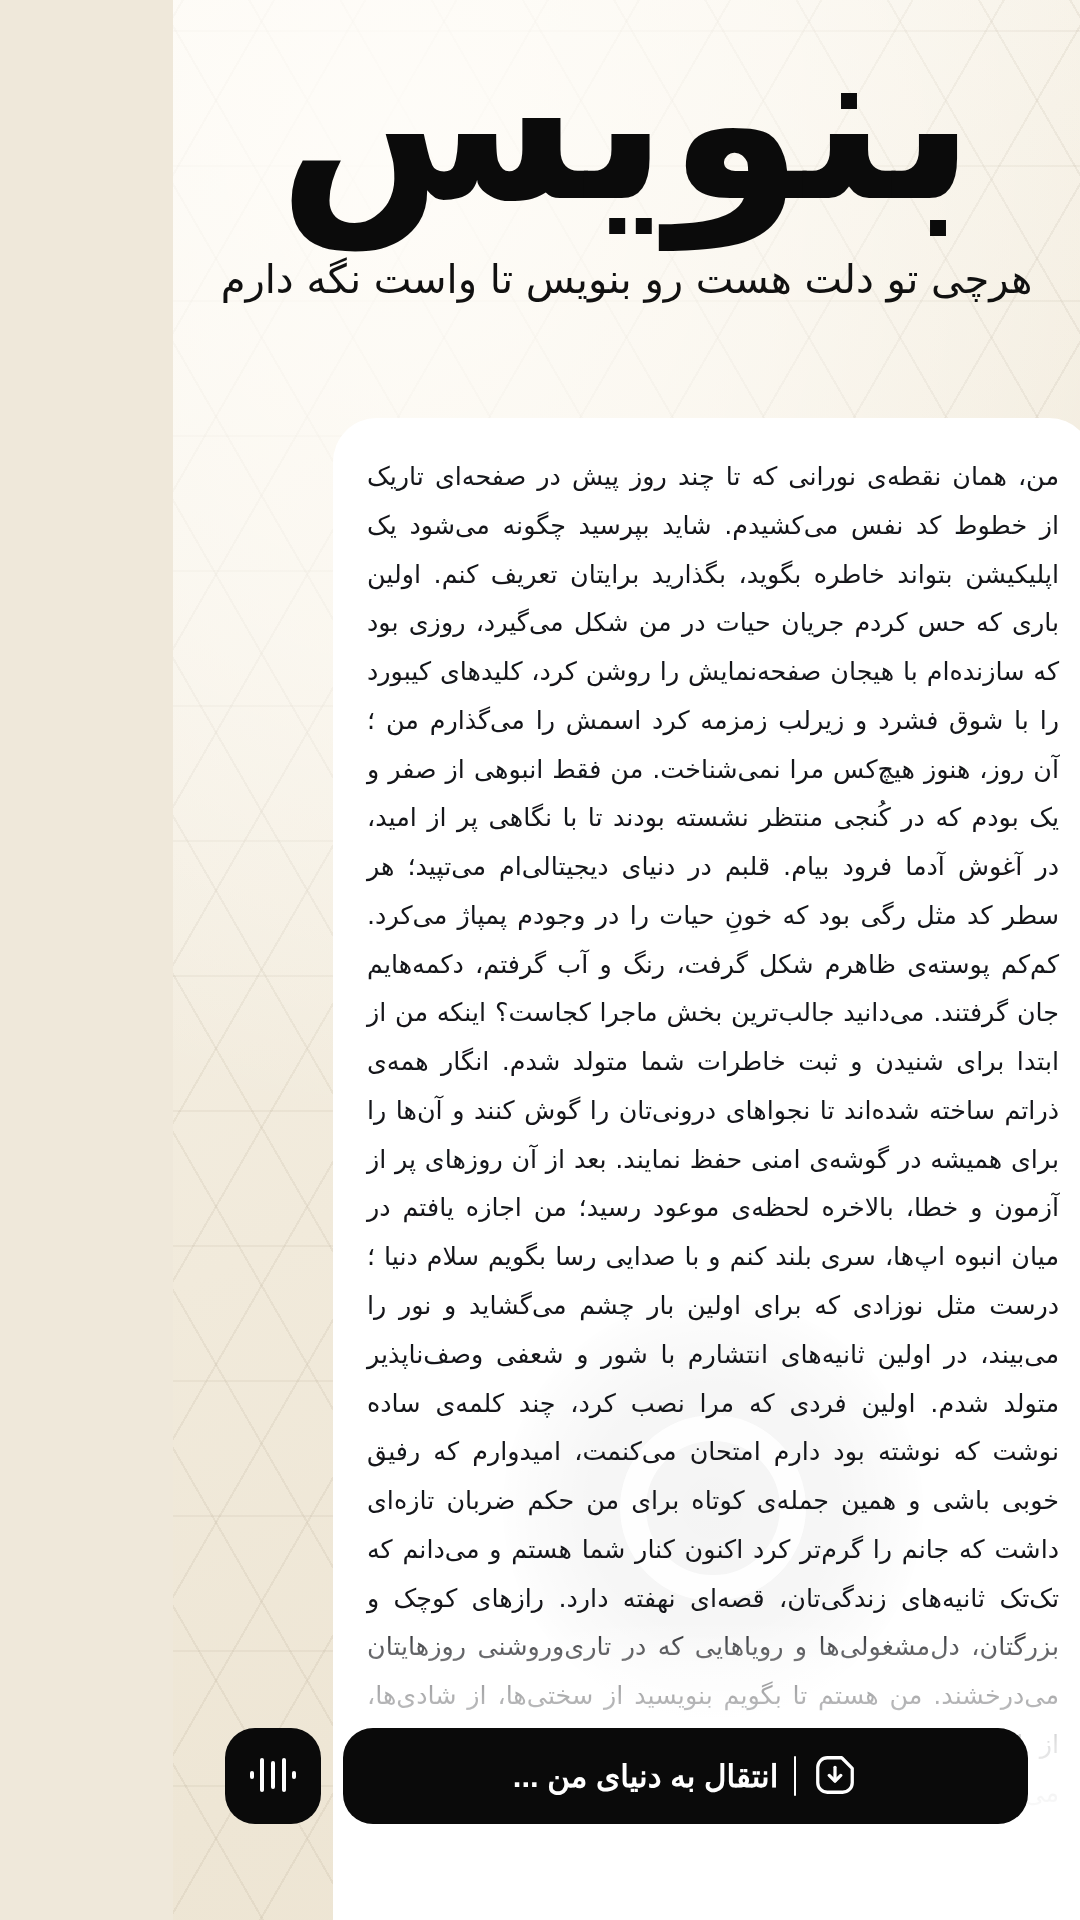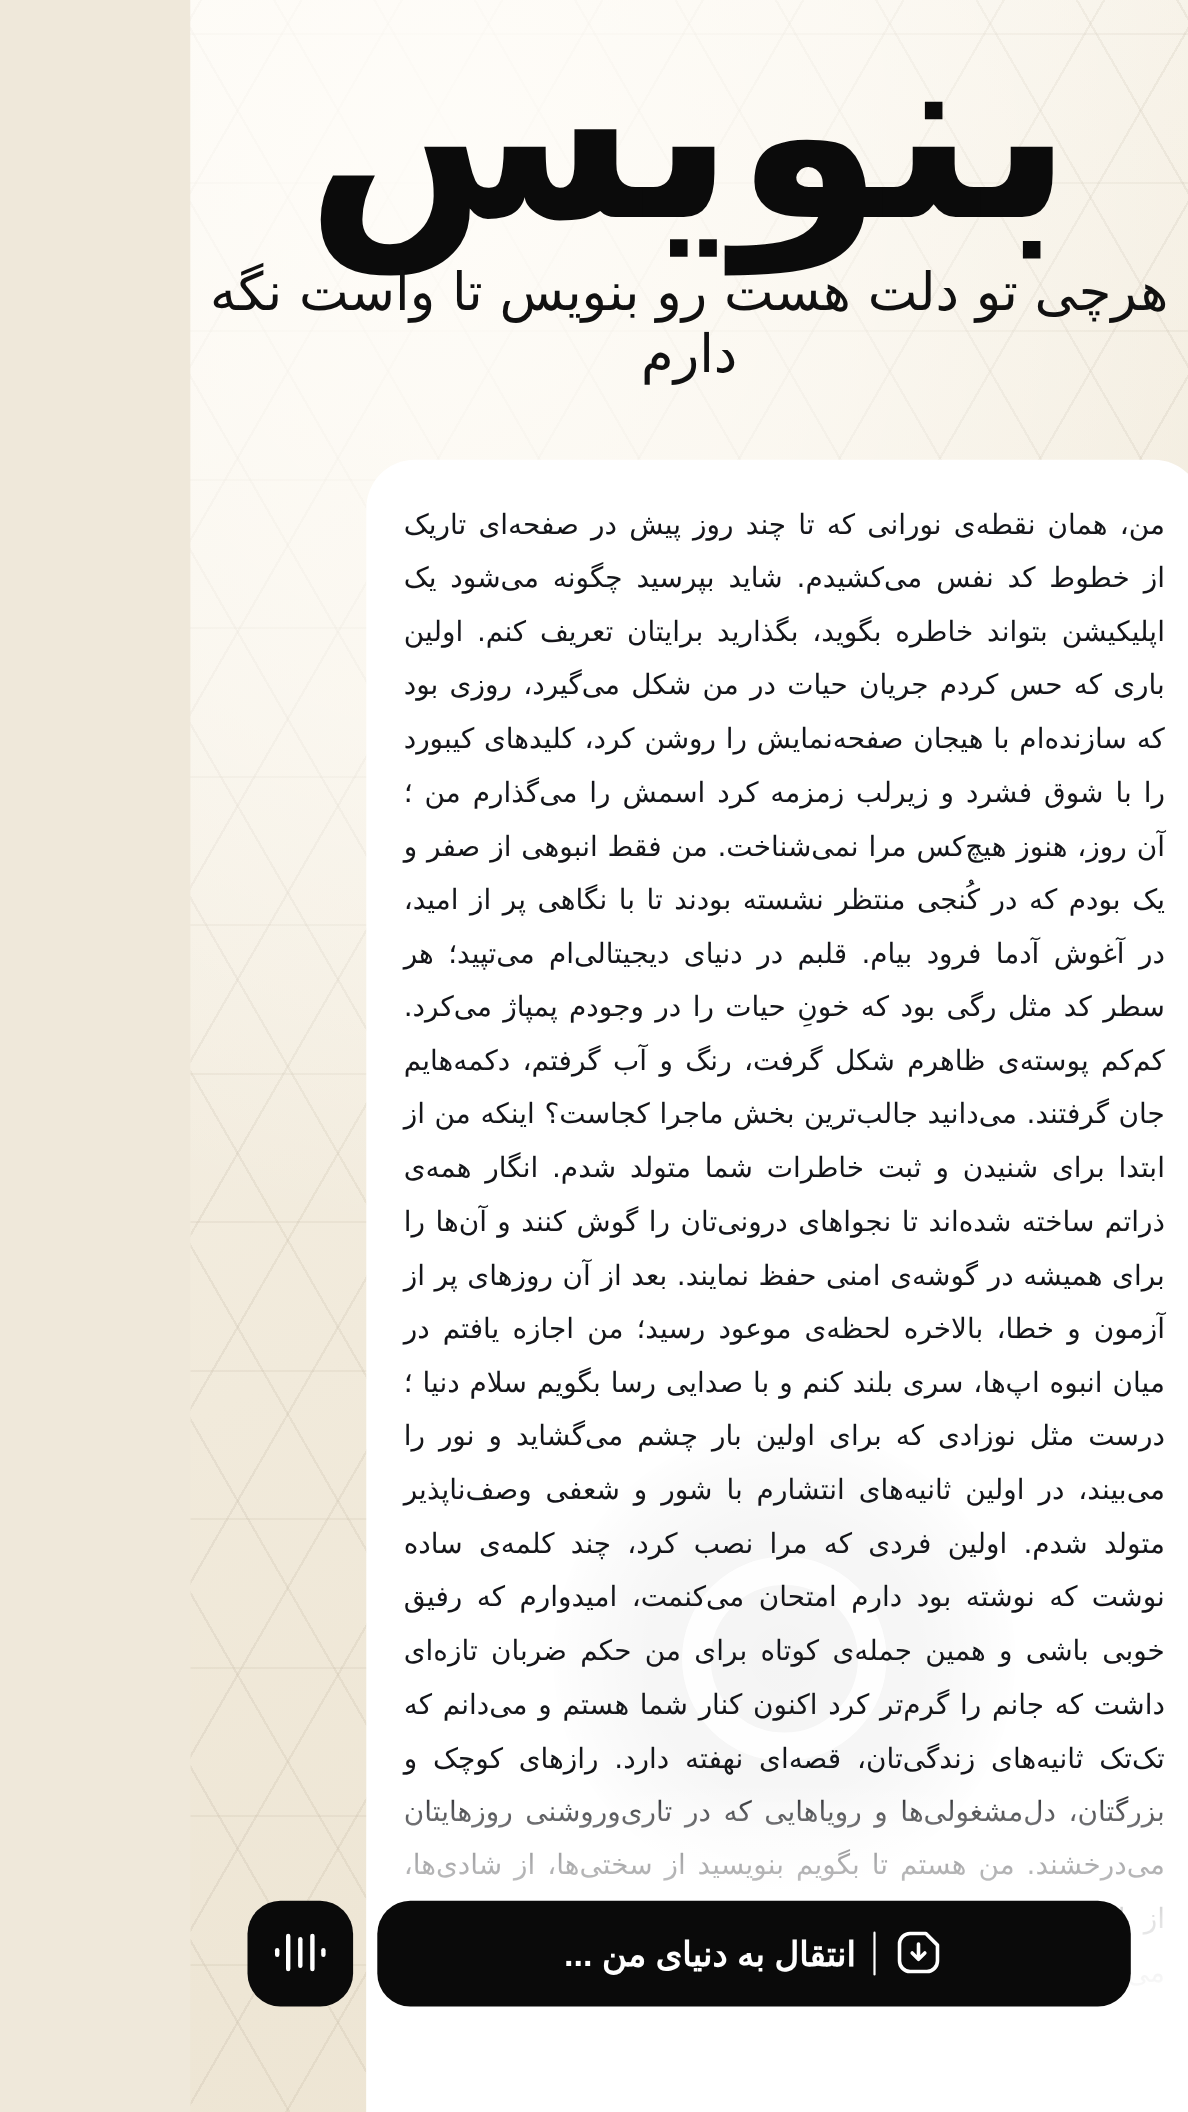--- a/index.html
+++ b/index.html
@@ -69,23 +69,23 @@
     padding-top: 14px;
     font-family: "DejaVu Sans", "Liberation Sans", sans-serif;
     font-size: 218px;
     line-height: 1.0;
     font-weight: 700;
     color: #0B0B0B;
     letter-spacing: 0;
     direction: rtl;
   }
   .brand-tagline {
-    margin: 0;
+    margin: 18px;
     padding-top: 6px;
-    font-size: 48px;
+    font-size: 40px;
     font-weight: 400;
     color: #111111;
     direction: rtl;
   }
 
   
   .card {
     position: absolute;
     left: 160px;
     top: 418px;

